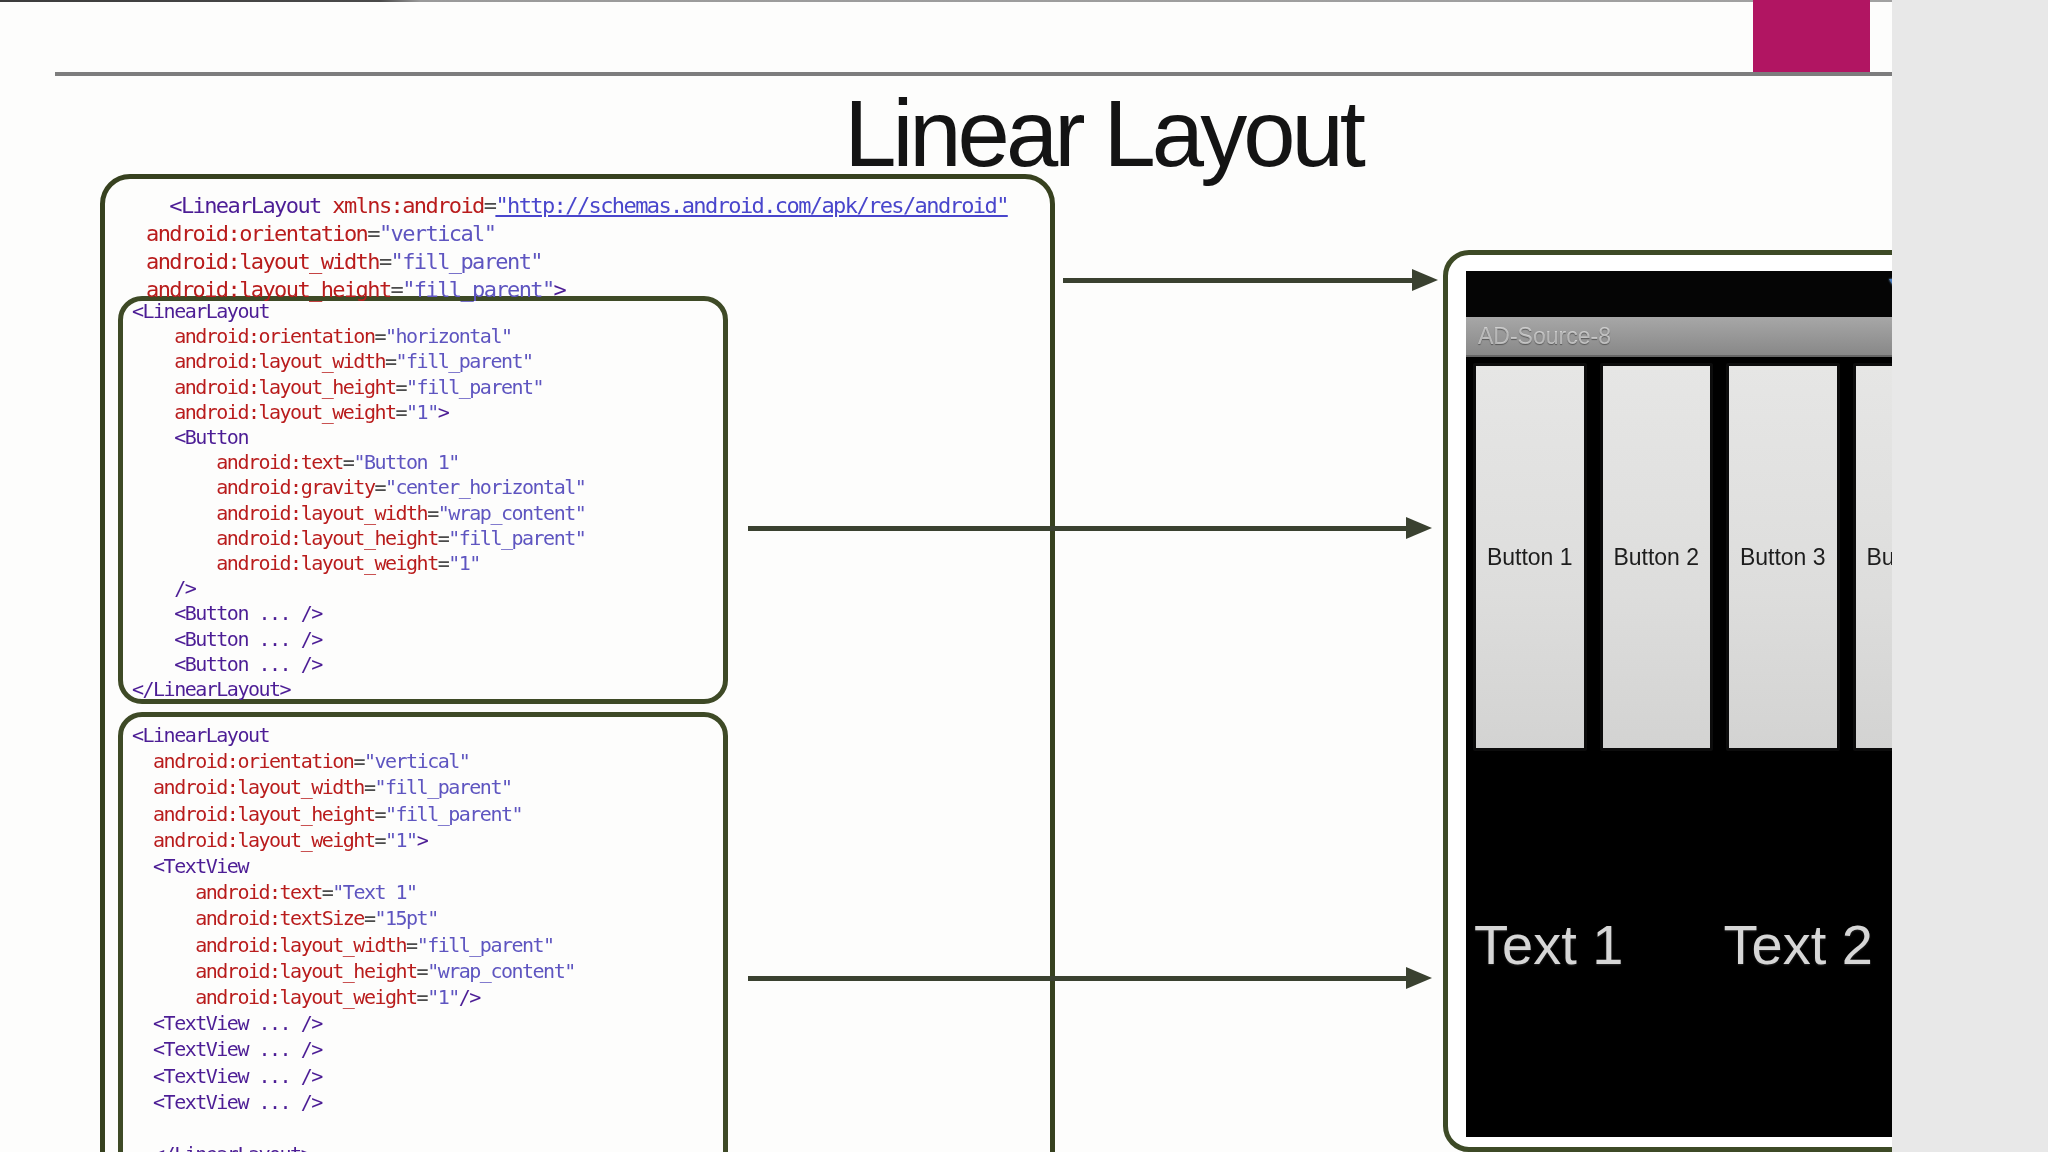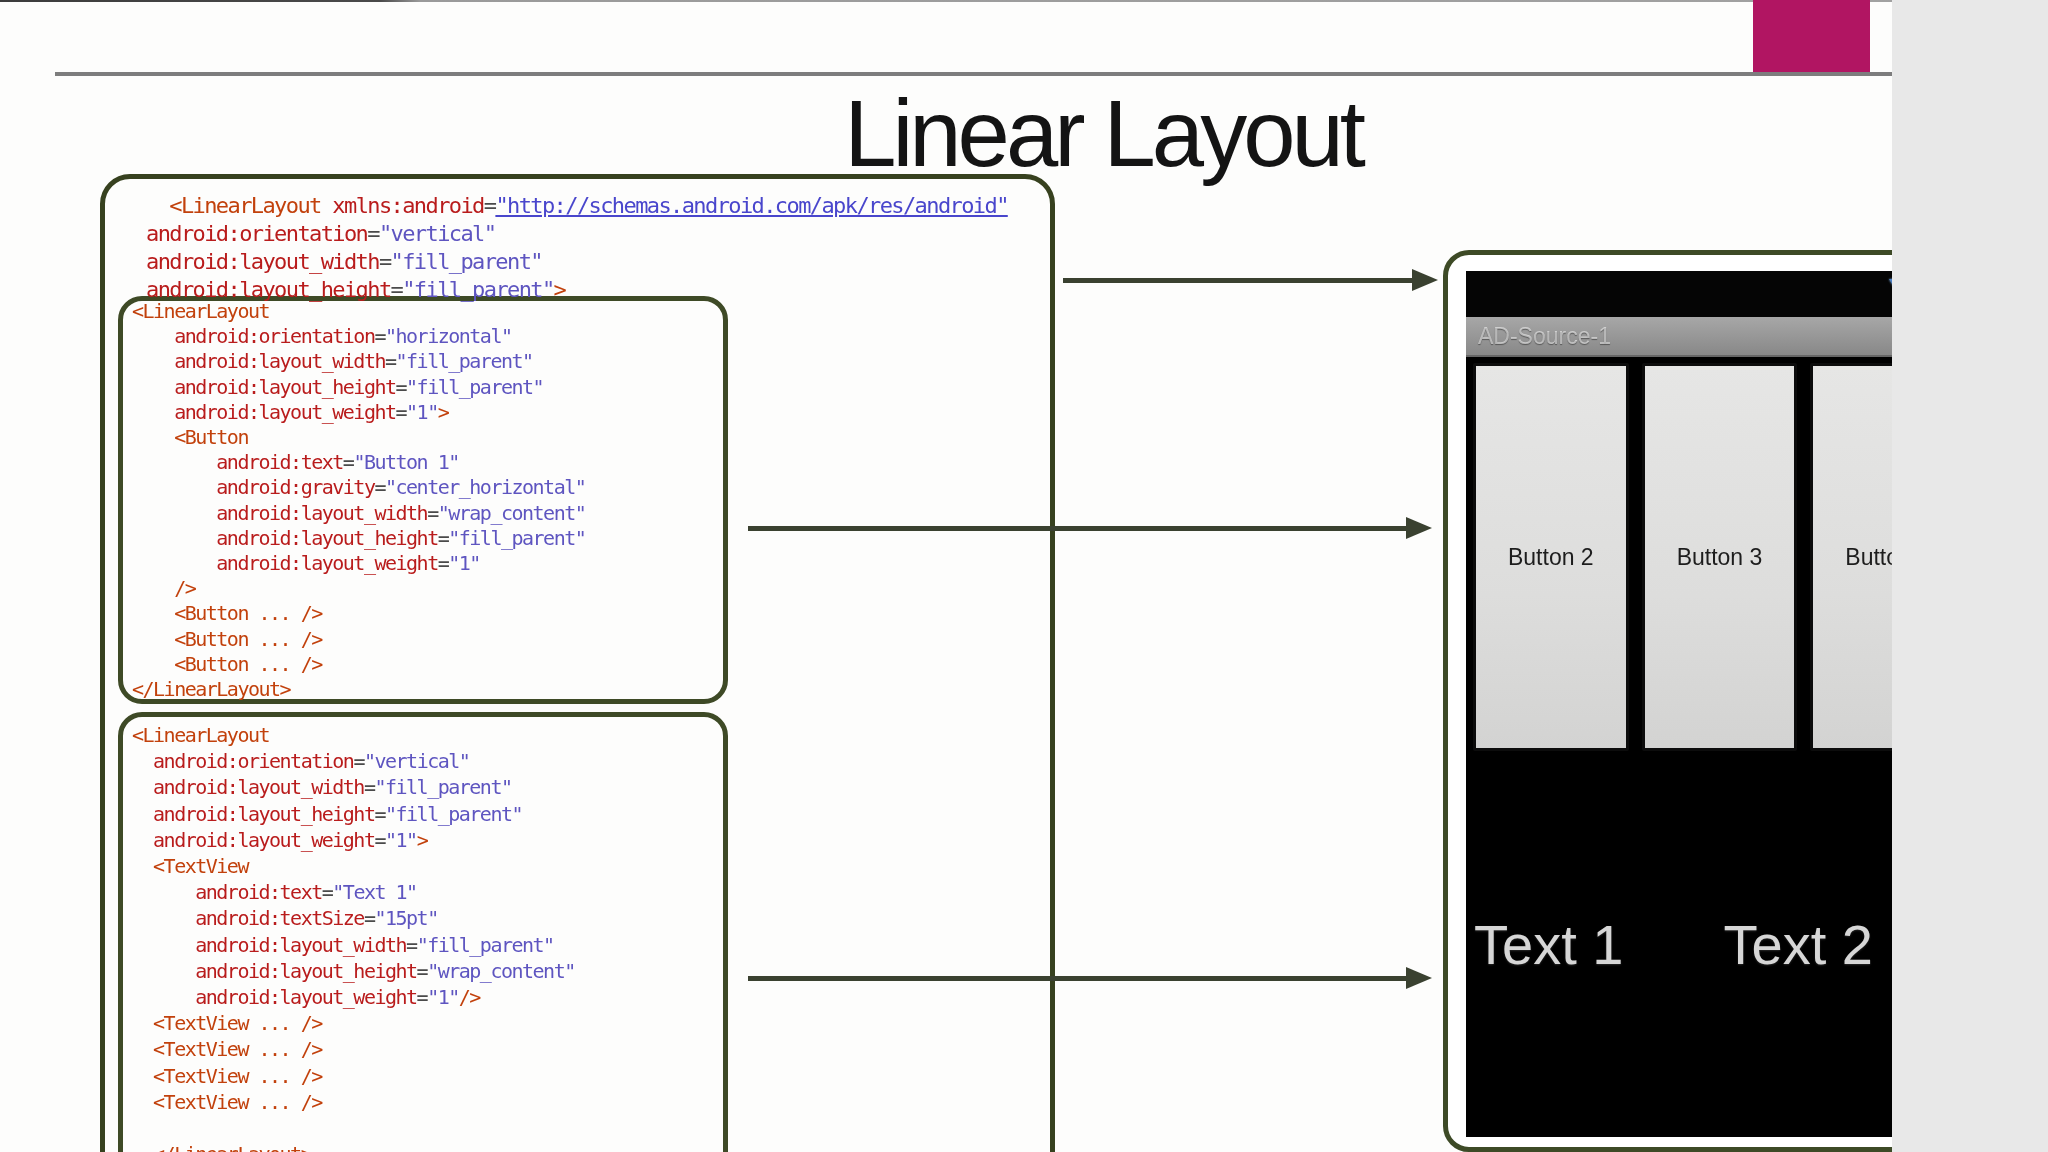--- a/index.html
+++ b/index.html
@@ -17,21 +17,21 @@
   .obox{left:100px;top:174px;width:955px;height:1060px;border:5px solid #37411f;border-radius:30px;}
   .ibox{border:5px solid #3e4a26;border-radius:24px;}
   .ibox.a{left:118px;top:296px;width:610px;height:408px;}
   .ibox.b{left:118px;top:712px;width:610px;height:520px;}
   
   .code{position:absolute;white-space:pre;font-family:"DejaVu Sans Mono",monospace;
         letter-spacing:-1.6px;color:#4a4a4a;}
   .code.root{left:146px;top:192px;font-size:22px;line-height:28px;}
   .code.a{left:132px;top:299px;font-size:20px;line-height:25.2px;letter-spacing:-1.5px;}
   .code.b{left:132px;top:722px;font-size:20px;line-height:26.2px;letter-spacing:-1.5px;}
-  .tk-tag{color:#c2410c;}
+  .tk-tag{color:#4c1d95;}
   .tk-attr{color:#b91c1c;}
   .tk-val{color:#5e55c0;}
   .tk-plain{color:#4a4a4a;}
   .tk-link{color:#4946cc;text-decoration:underline;}
   
   .arrow{position:absolute;}
   .arrow .shaft{position:absolute;left:0;top:9px;height:5px;background:#3a4130;}
   .arrow .head{position:absolute;top:0;width:0;height:0;
     border-top:11px solid transparent;border-bottom:11px solid transparent;
     border-left:26px solid #3a4130;}
@@ -97,23 +97,24 @@
     <div class="head"></div>
   </div>
 
   <div class="phone">
     <div class="screen">
       <div class="statusbar">
         <div class="signal"></div>
         <div class="battery"></div>
       </div>
       <div class="titlebar">
-        <span>AD-Source-1</span>
+        <span>AD-Source-8</span>
       </div>
       <div class="btnrow">
+        <div class="abtn">Button 1</div>
         <div class="abtn">Button 2</div>
         <div class="abtn">Button 3</div>
         <div class="abtn">Button 4</div>
       </div>
       <div class="textcol">
         <div class="atext">Text 1</div>
         <div class="atext">Text 2</div>
       </div>
     </div>
   </div>

